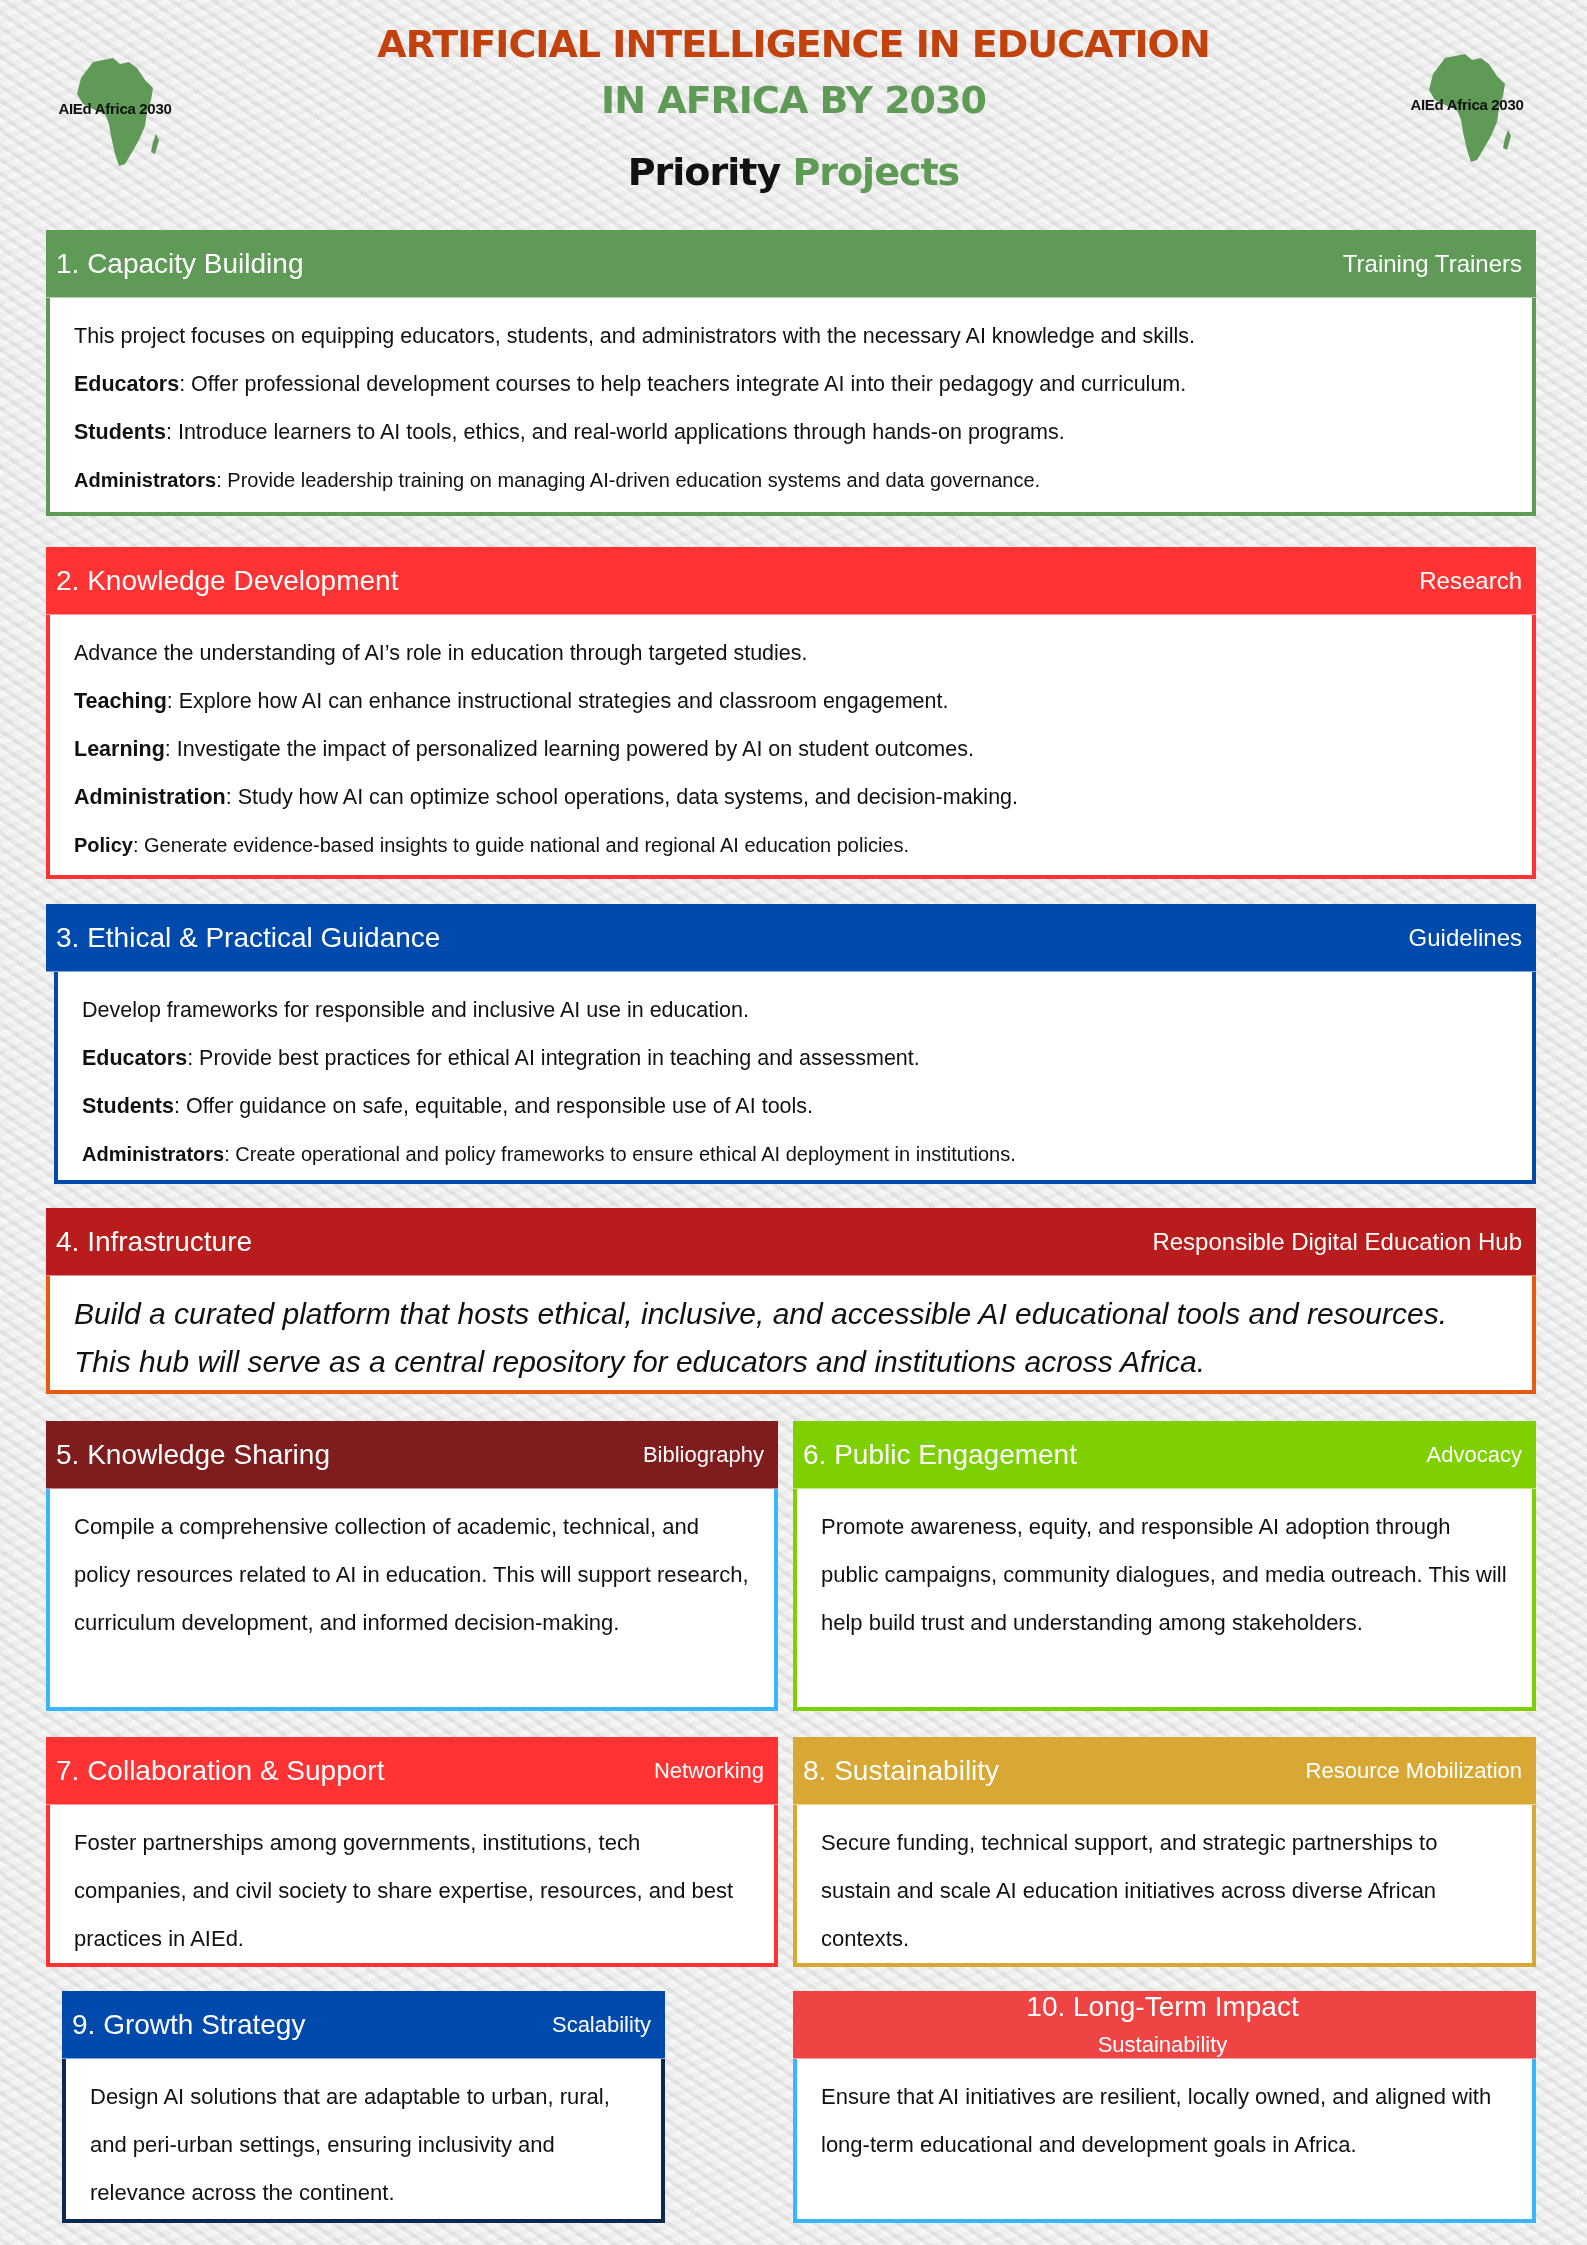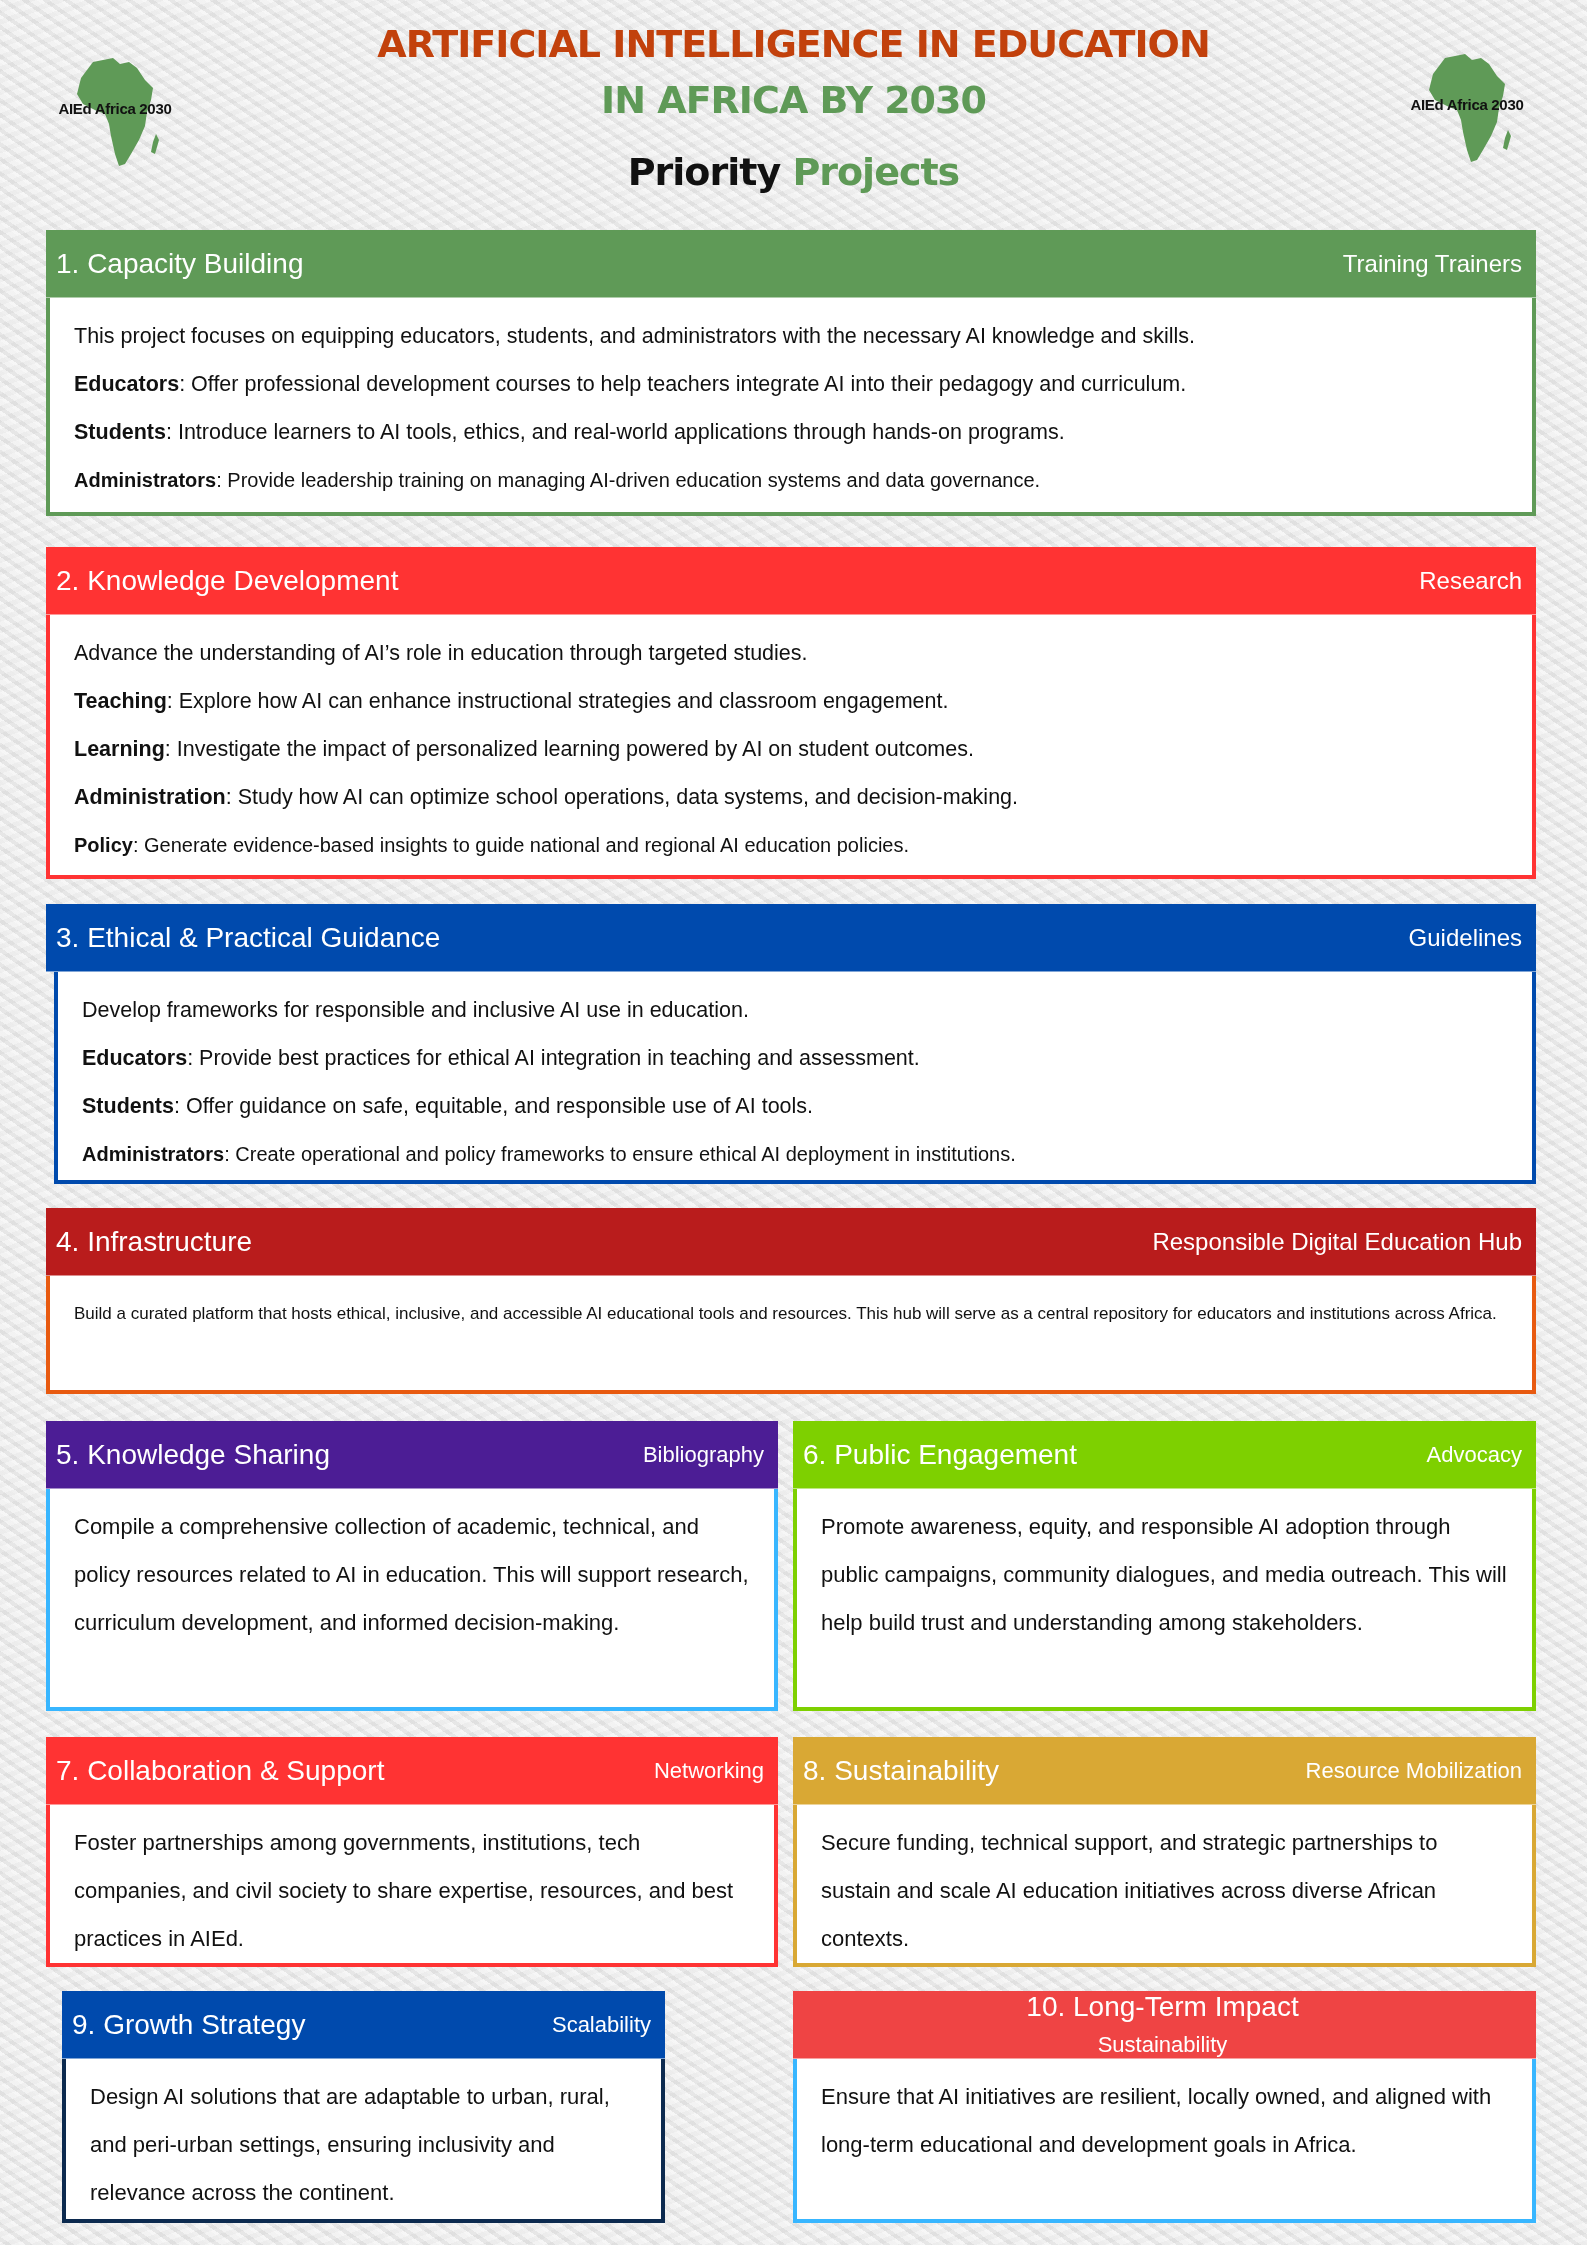--- a/index.html
+++ b/index.html
@@ -112,26 +112,26 @@
     <p style="font-size:20px;"><b>Administrators</b><span>: Create operational and policy frameworks to ensure ethical AI deployment in institutions.</span></p>
   </div>
 </div>
 
 <div class="card" style="left:46px; top:1208px; width:1490px;">
   <div class="hdr" style="background: #b91c1c;">
     <span class="name">4. Infrastructure</span>
     <span class="tag">Responsible Digital Education Hub</span>
   </div>
   <div class="body wide" style="height: 118px; border-color: rgb(232, 90, 16);">
-    <p style="font-size:17px;">Build a curated platform that hosts ethical, inclusive, and accessible AI educational tools and resources. This hub will serve as a central repository for educators and institutions across Africa.</p>
+    <p style="font-size:30px;font-style:italic;">Build a curated platform that hosts ethical, inclusive, and accessible AI educational tools and resources. This hub will serve as a central repository for educators and institutions across Africa.</p>
   </div>
 </div>
 
 <div class="card half" style="left:46px; top:1421px; width:732px;">
-  <div class="hdr" style="background: #4c1d95; gap: 8px;">
+  <div class="hdr" style="background: #7f1d1d; gap: 8px;">
     <span class="name">5. Knowledge Sharing</span>
     <span class="tag">Bibliography</span>
   </div>
   <div class="body" style="height: 222px; border-color: rgb(56, 182, 255);">
     <p style="font-size:22px;">Compile a comprehensive collection of academic, technical, and policy resources related to AI in education. This will support research, curriculum development, and informed decision-making.</p>
   </div>
 </div>
 
 <div class="card half" style="left:793px; top:1421px; width:743px;">
   <div class="hdr" style="background: rgb(126, 208, 0);">

